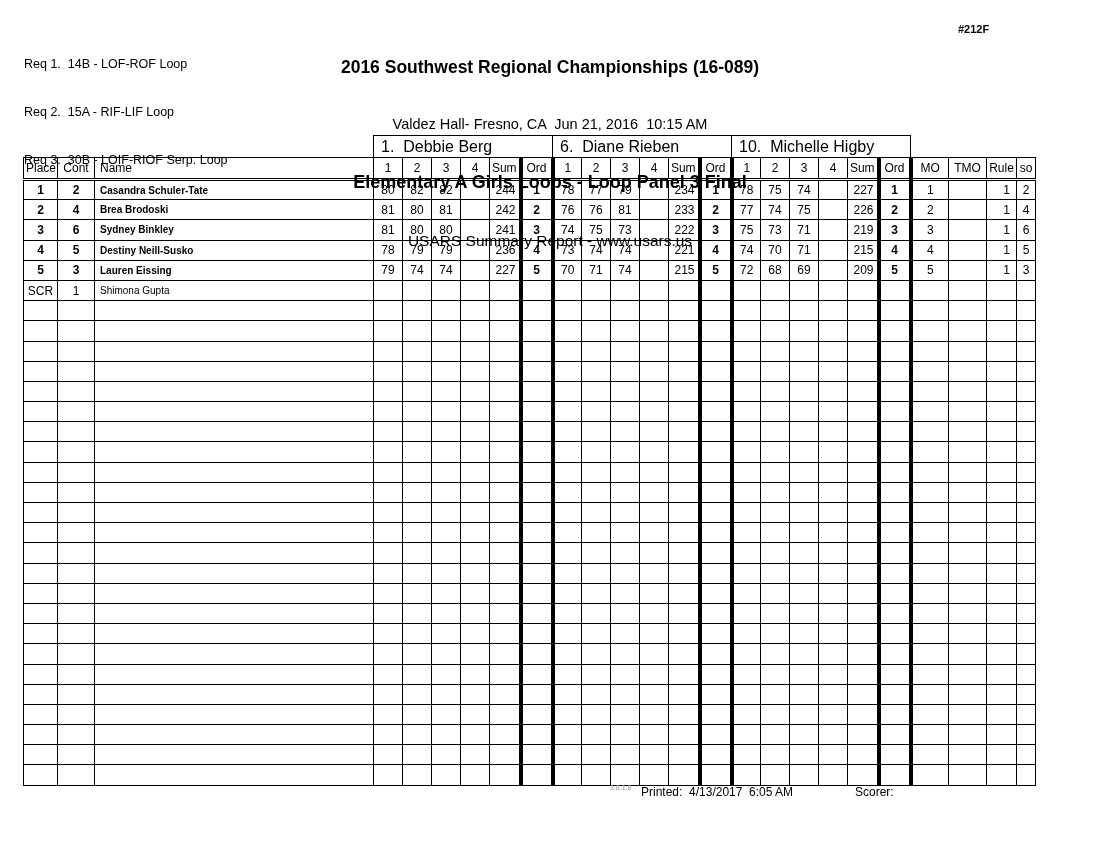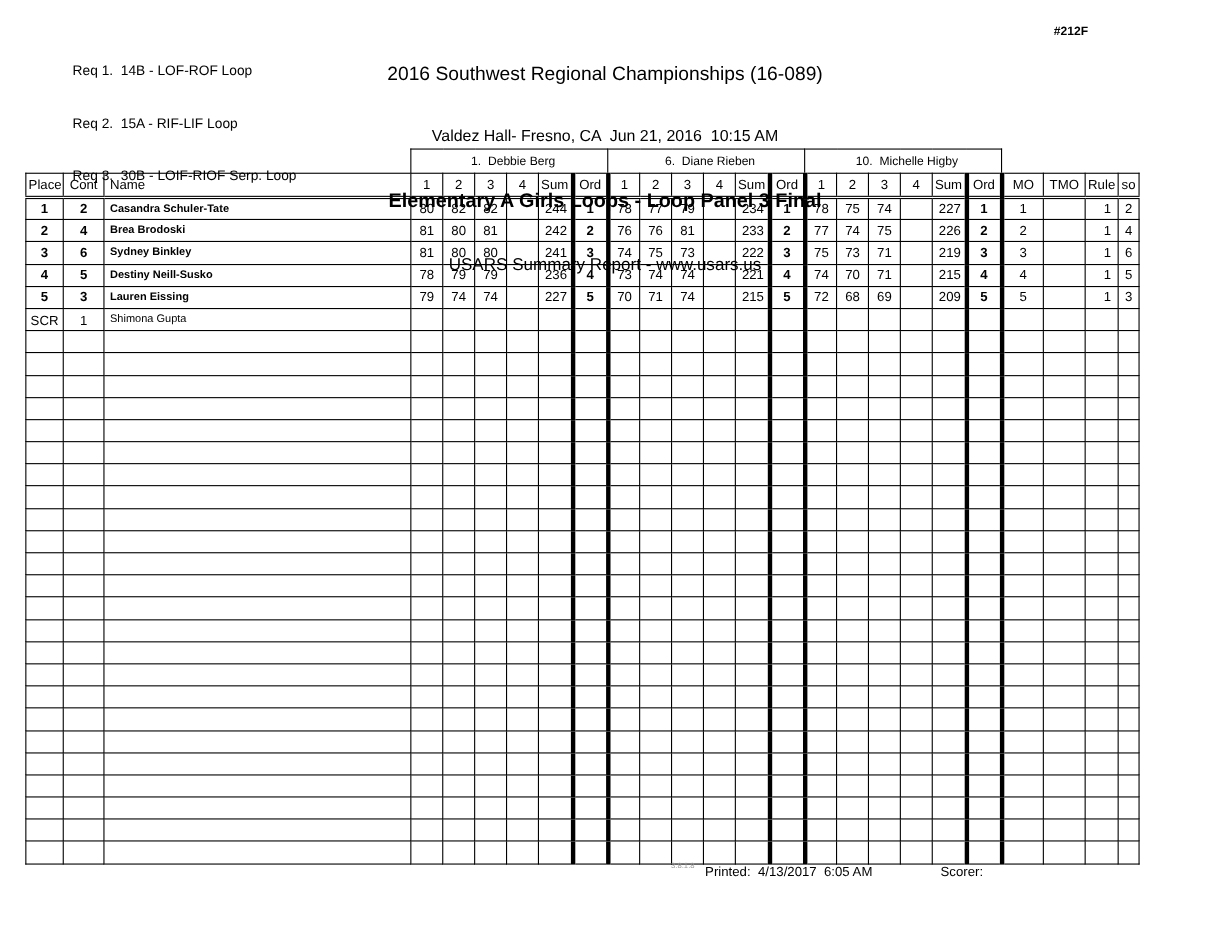--- a/index.html
+++ b/index.html
@@ -5,44 +5,44 @@
   * { margin: 0; padding: 0; box-sizing: border-box; }
   html, body { background: #fff; }
   .page {
     position: relative; width: 1100px; height: 850px;
     background: #fff; color: #000;
     font-family: "Liberation Sans", sans-serif;
     overflow: hidden;
   }
   .req {
     position: absolute; top: 24px; left: 24px;
-    font-size: 12.5px; line-height: 16px; white-space: pre; margin-left: 42px;
+    font-size: 12.5px; line-height: 16px; white-space: pre;
   }
   .titles {
     position: absolute; top: 21px; left: 0; width: 100%;
     text-align: center; white-space: pre;
   }
-  .t1 { font-size: 17.5px; font-weight: normal; }
+  .t1 { font-size: 17.5px; font-weight: bold; }
   .t2 { font-size: 14.5px; margin-top: 2px; }
   .t3 { font-size: 18px; font-weight: bold; margin-top: 4px; }
   .t4 { font-size: 15.5px; margin-top: 3px; }
   .code { position: absolute; top: 23px; left: 958px; font-size: 11px; font-weight: bold; }
 
   table.results {
     position: absolute; left: 23px; top: 135px;
     border-collapse: collapse; table-layout: fixed;
   }
   td {
     border: 1px solid #000; padding: 0;
     font-size: 12px; text-align: center;
     white-space: pre; overflow: hidden;
   }
   tr.judge-row { height: 22px; }
   tr.judge-row td.spacer { border: none; }
-  tr.judge-row td.judgebox { text-align: center; padding-left: 7px; font-size: 11px; }
+  tr.judge-row td.judgebox { text-align: left; padding-left: 7px; font-size: 16px; }
   tr.hdr { height: 22px; }
   tr.hdr td { border-bottom: 3px double #000; }
   tr.data { height: 20.2px; }
   .b { font-weight: bold; }
   .c-name, .h-name { text-align: left; padding-left: 5px; }
   .c-name { font-size: 10px; }
   .h-place { text-align: left; padding-left: 2px; }
   .c-sum { text-align: right; padding-right: 3px; }
   .c-ord { border-left: 4px solid #000; border-right: 4px solid #000; }
   .ord-val { font-weight: bold; }

